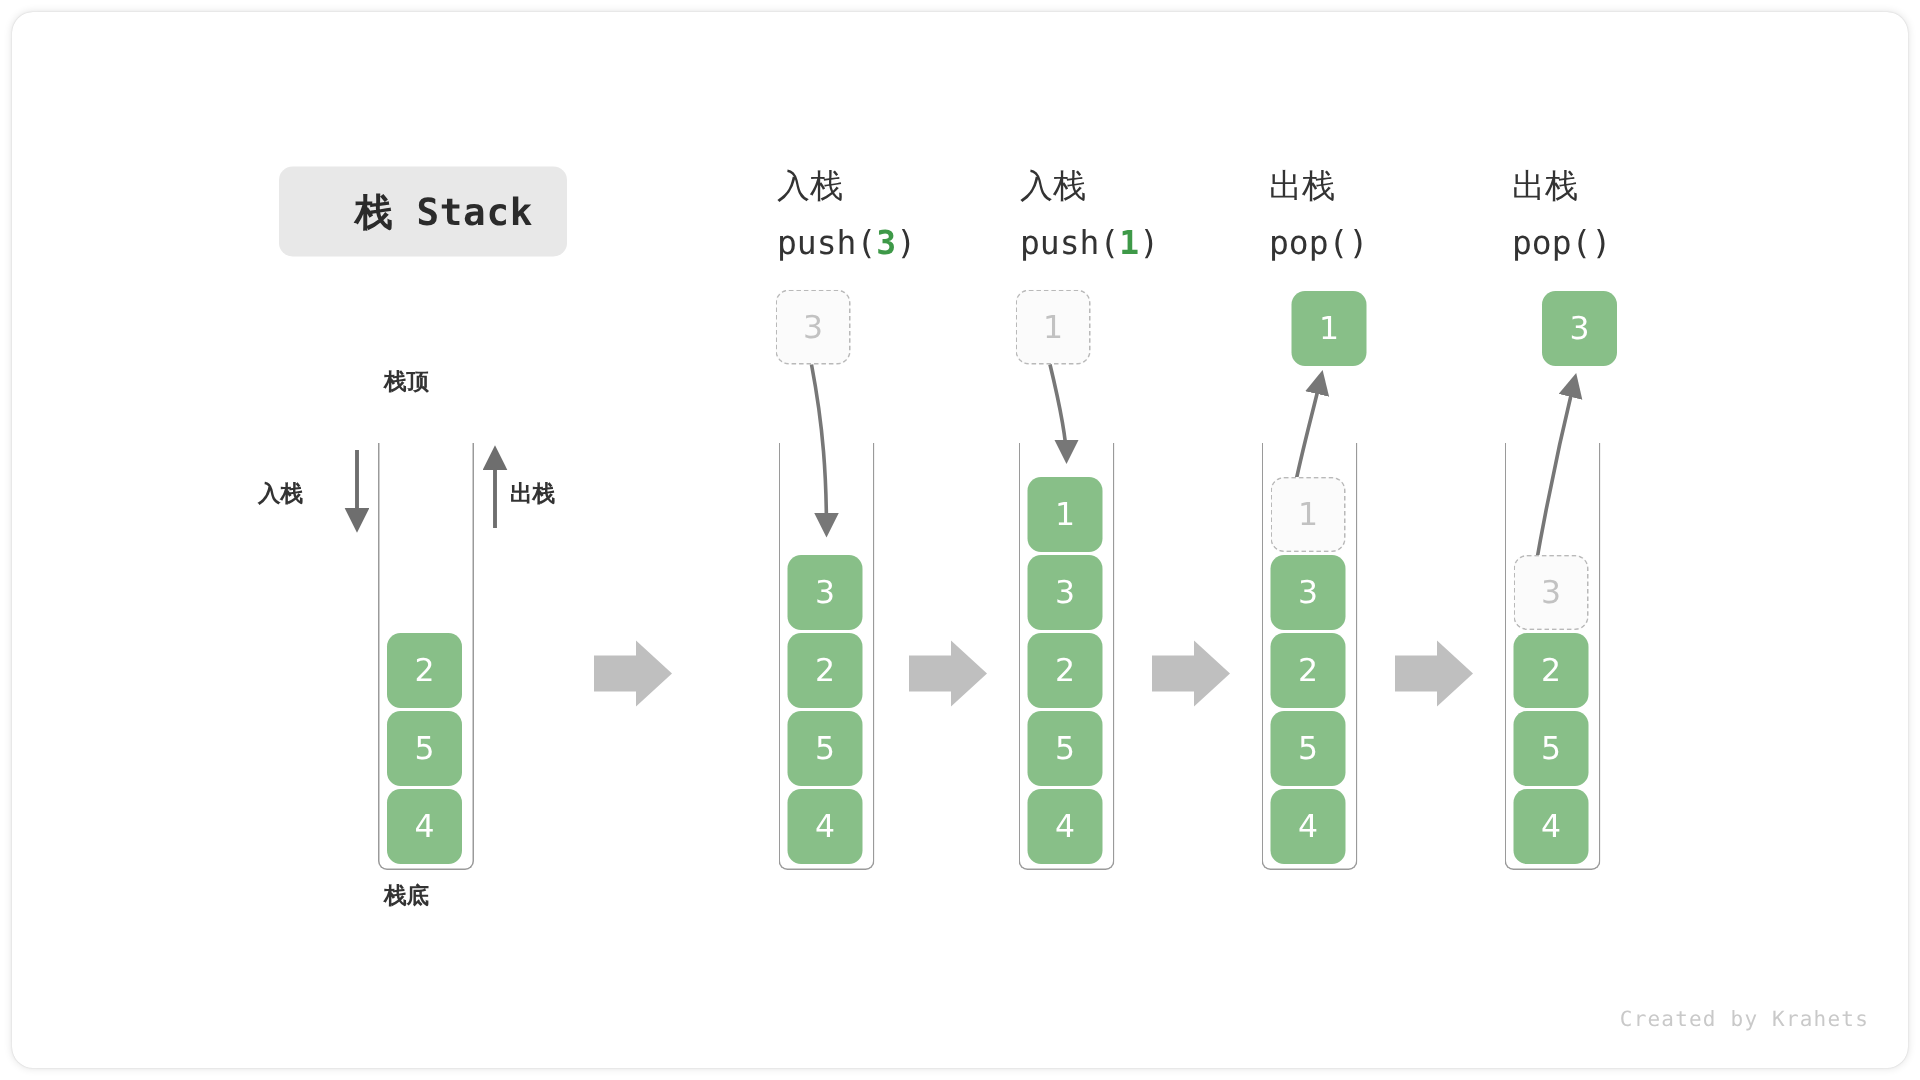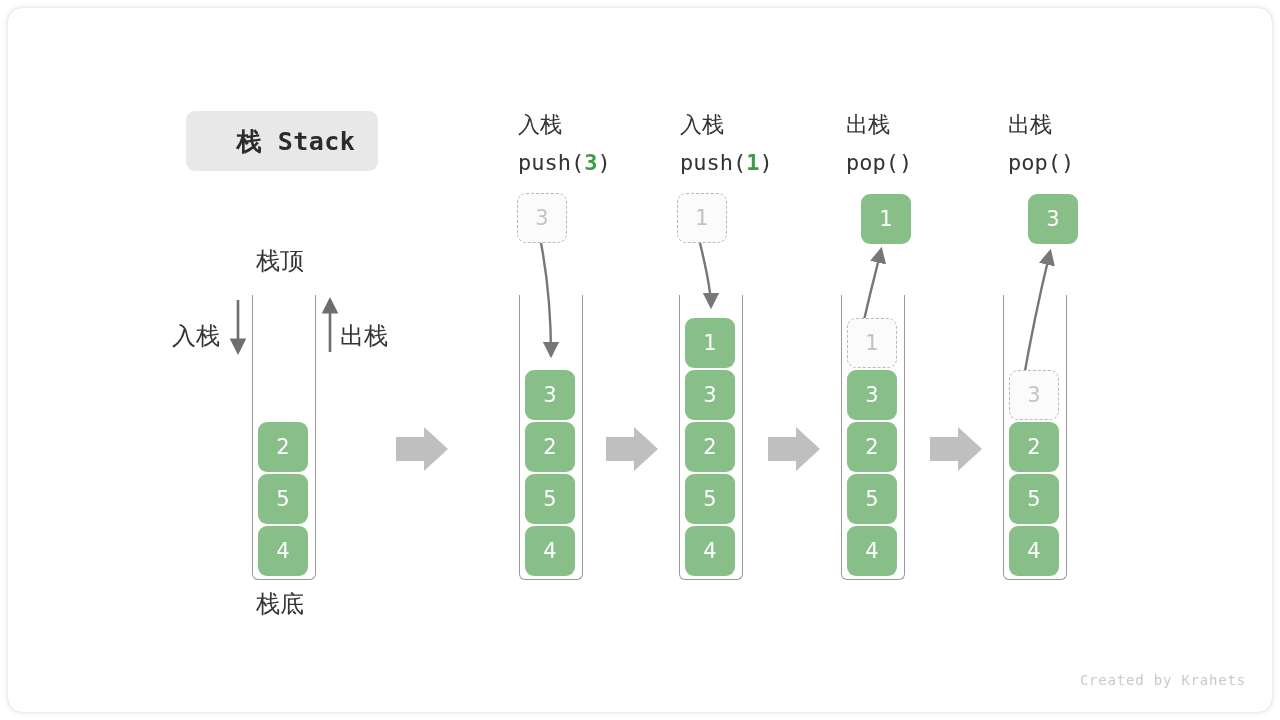--- a/index.html
+++ b/index.html
@@ -58,22 +58,22 @@
     color: #2b2b2b;
     letter-spacing: 0.5px;
     box-sizing: border-box;
     padding-left: 28px;
   }
 
   
   .cjk-bold {
     position: absolute;
     font-family: "DejaVu Sans", sans-serif;
-    font-size: 24px;
-    font-weight: normal;
+    font-size: 15px;
+    font-weight: bold;
     color: #333333;
     white-space: nowrap;
   }
 
   .label-top    { left: 256px; top: 245px; }
   .label-bottom { left: 256px; top: 588px; }
   .label-push-side { left: 172px; top: 320px; }
   .label-pop-side  { left: 340px; top: 320px; }
 
   

